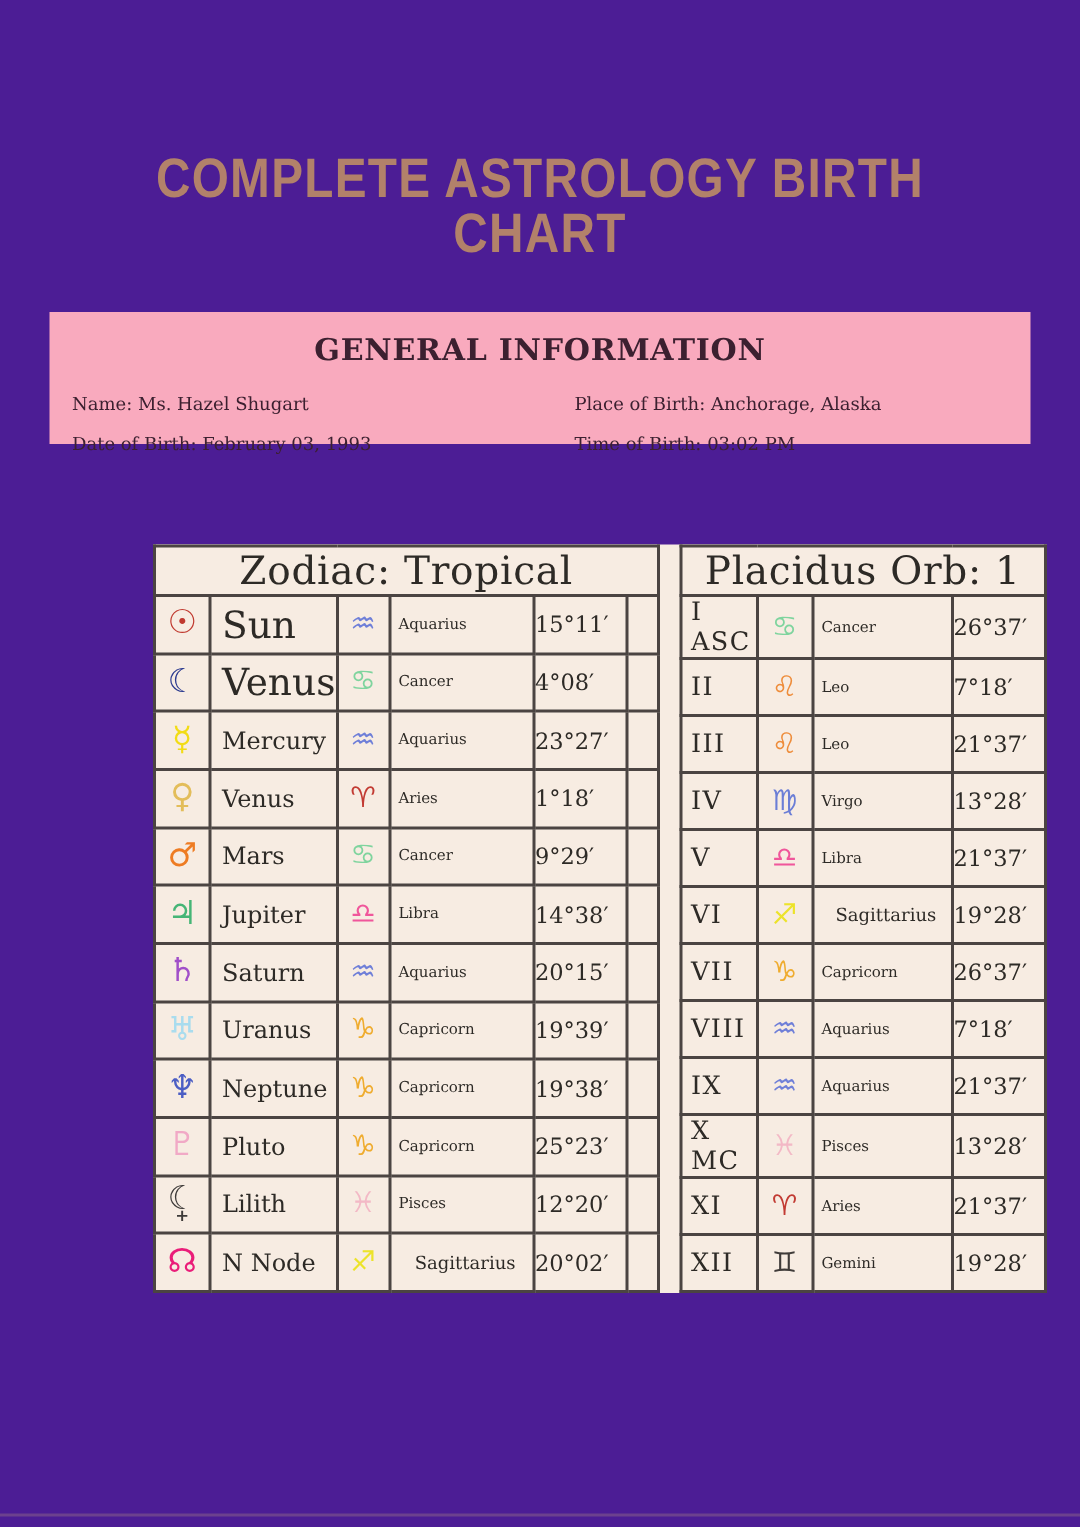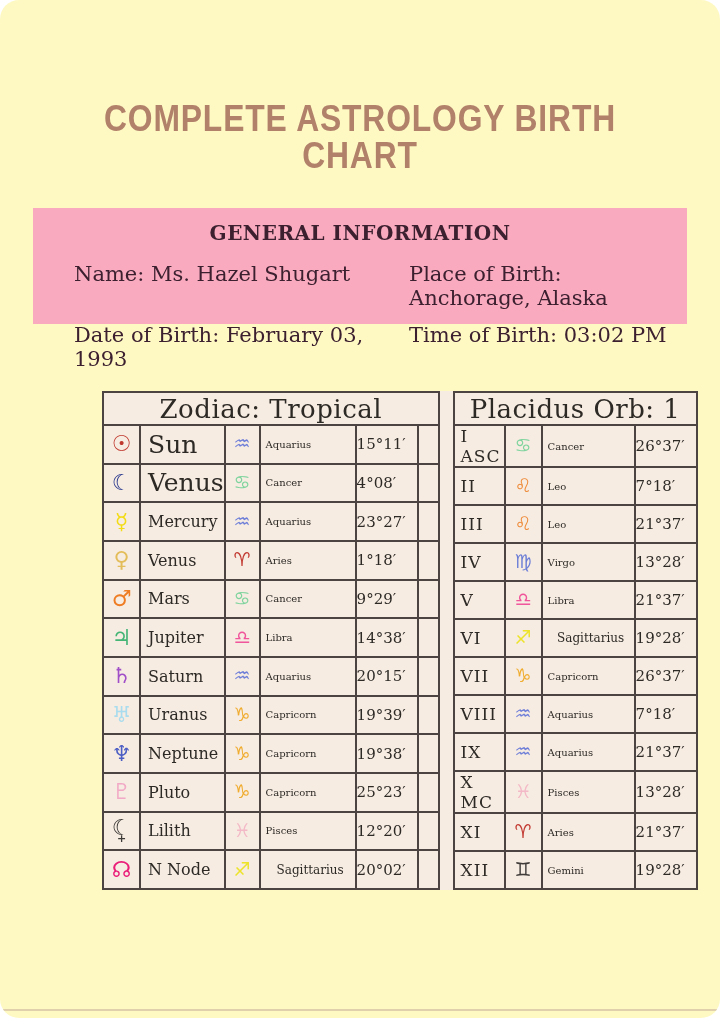--- a/index.html
+++ b/index.html
@@ -1,44 +1,43 @@
 <!DOCTYPE html>
 <html><head>
 <meta charset="utf-8">
 <style>
   * { margin:0; padding:0; box-sizing:border-box; }
   html,body { width:720px; }
   body { font-family:"DejaVu Serif", serif; }
   .page {
     position:relative; width:720px; height:1018px;
-    background:#fef9c3; overflow:hidden;border-radius:19px;
+    background:#4c1d95; overflow:hidden;
   }
   
   .title-wrap { text-align:center; padding-top:100px; }
   .page-title {
     display:inline-block;
     font-family:"Liberation Sans", sans-serif;
     font-weight:700; font-size:37px; line-height:1;
     letter-spacing:1px; color:#b2816a;
     transform:scaleX(0.86); transform-origin:center;
   }
   
   .info-box {
-    margin:34px 0 0 33px; width:654px; height:116px;
+    margin:34px 0 0 33px; width:654px; height:88px;
     background:#f9aabe; color:#3c2030; padding-top:13px;
   }
   .info-heading {
     text-align:center; font-size:20px; font-weight:700;
     letter-spacing:0.5px;
   }
   .info-grid {
     display:grid; grid-template-columns:335px auto;
     row-gap:13px; padding:17px 10px 0 15px;
-    font-size:21px;
-    margin-left:26px;
+    font-size:12px;
   }
   
   .tables {
     margin:67px 0 0 102px;
     display:inline-flex; gap:13px;
     background:#f7ece2;
   }
   table { border-collapse:collapse; background:#f7ece2; color:#2d2a26; }
   th, td { border:2px solid #4b4442; height:38px; vertical-align:middle; }
   th { height:33px; font-size:26px; font-weight:400; letter-spacing:0.5px; }

